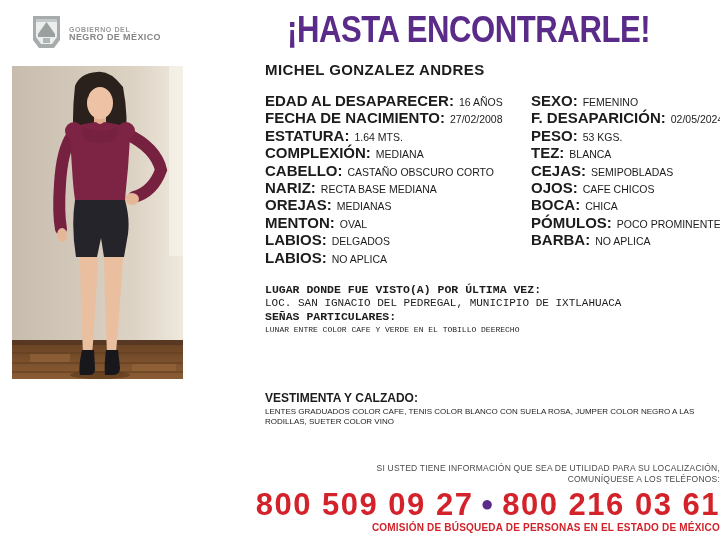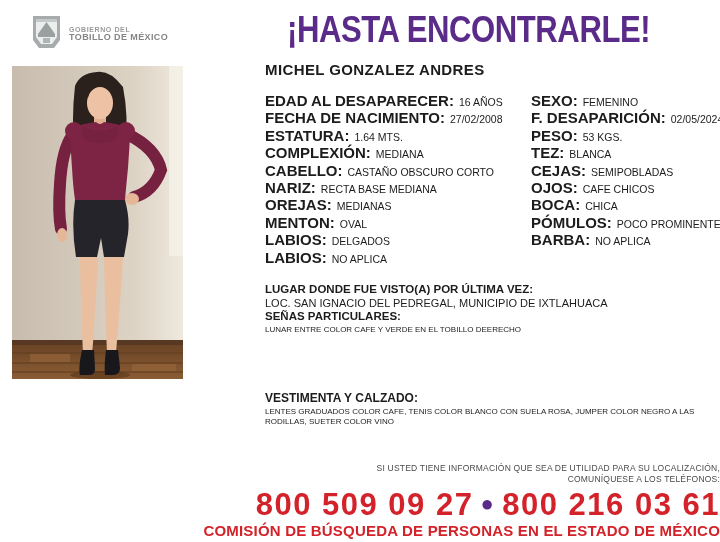--- a/index.html
+++ b/index.html
@@ -21,54 +21,54 @@
   .photo{position:absolute;top:66px;left:12px;width:171px;height:313px;}
   
   .person-name{position:absolute;top:61px;left:265px;font-size:15px;font-weight:bold;letter-spacing:.4px;}
   .fields{position:absolute;top:92px;left:265px;width:445px;}
   .fields-col{position:absolute;top:0;}
   #fields-left{left:0;width:260px;}
   #fields-right{left:266px;width:180px;}
   .field-row{height:17.4px;white-space:nowrap;}
   .flabel{font-size:15px;font-weight:bold;}
   .fvalue{font-size:10.5px;margin-left:5px;}
-  .sections{position:absolute;top:283px;left:265px;width:430px;}
+  .sections{position:absolute;top:283px;left:265px;width:430px;font-family:Liberation Mono, monospace;}
   .sec-title{font-size:11.5px;font-weight:bold;line-height:13.5px;}
   .sec-value{font-size:11px;line-height:13.5px;}
   .sec-value-small{font-size:8px;line-height:11px;}
   .clothing{position:absolute;top:392px;left:265px;width:445px;}
   .clothing .sec-title{font-size:12px;}
   .clothing .sec-value-small{margin-top:1px;line-height:10px;}
   
   .footer{position:absolute;top:463px;left:0;right:0;text-align:right;}
   .footer-info{font-size:8.5px;color:#4a4a4a;line-height:10.5px;letter-spacing:.2px;}
   .phones{margin-top:5px;font-size:31px;font-weight:bold;color:#d4222a;letter-spacing:1.5px;line-height:30px;white-space:nowrap;}
   .phone-sep{color:#5b2b8a;font-size:22px;vertical-align:4px;margin:0 7px;}
-  .org-line{font-size:15px;font-weight:bold;color:#d4222a;letter-spacing:.2px;margin-top:2px;}
+  .org-line{font-size:10px;font-weight:bold;color:#d4222a;letter-spacing:.2px;margin-top:2px;}
 </style>
 </head>
 <body>
 
 <div class="poster">
 
   <div class="logo">
     <span>
       <svg width="33" height="36" viewBox="0 0 33 36">
         <rect x="3" y="2" width="27" height="24" fill="#b9bcbc"></rect>
         <path d="M3 2 h27 v24 l-6 8 h-15 l-6 -8 Z" fill="#a6abab"></path>
         <path d="M6 5 h21 v18 l-5 7 h-11 l-5 -7 Z" fill="#eceeee"></path>
         <path d="M16.5 8 L25 20 H8 Z" fill="#9aa0a0"></path>
         <rect x="8" y="20" width="17" height="3" fill="#9aa0a0"></rect>
         <rect x="13" y="24" width="7" height="5" fill="#b0b4b4"></rect>
         <rect x="6" y="5" width="21" height="3" fill="#c6c9c9"></rect>
       </svg>
     </span>
     <span class="logo-text">
       <div class="logo-line1">GOBIERNO DEL</div>
-      <div class="logo-line2">TOBILLO DE MÉXICO</div>
+      <div class="logo-line2">NEGRO DE MÉXICO</div>
     </span>
   </div>
 
   <div class="main-title">¡HASTA ENCONTRARLE!</div>
 
   <div class="photo">
     <svg width="171" height="313" viewBox="0 0 171 313">
       <defs>
         <linearGradient id="wallg" x1="0" y1="0" x2="1" y2="0">
           <stop offset="0" stop-color="#c7bcae"></stop>

